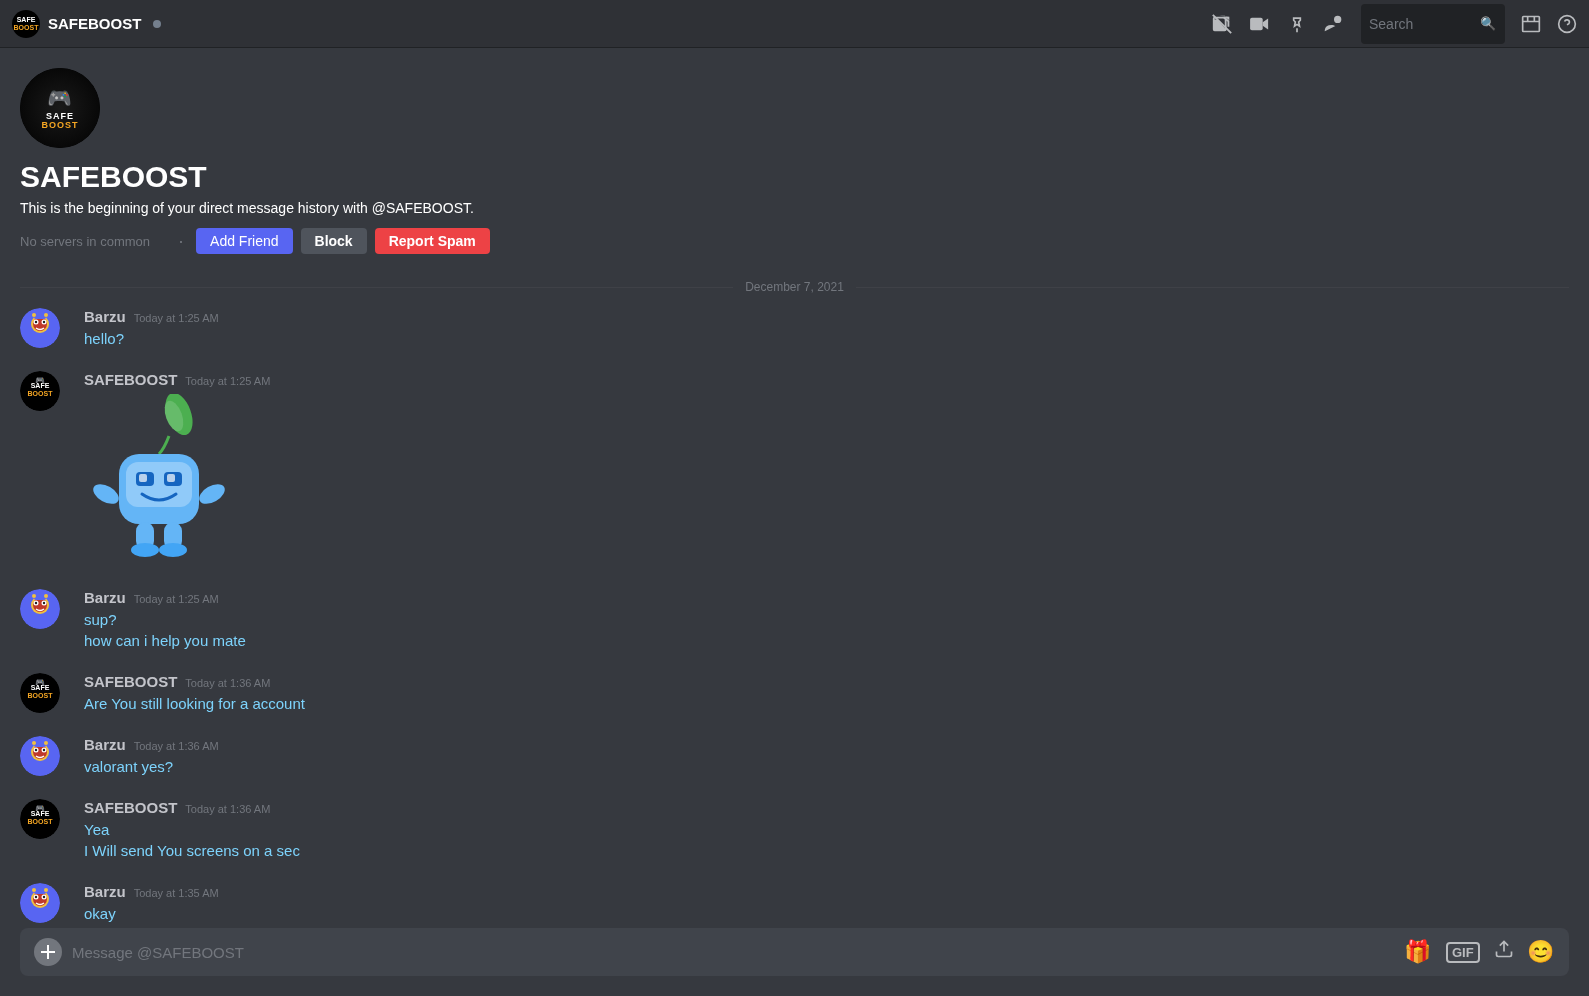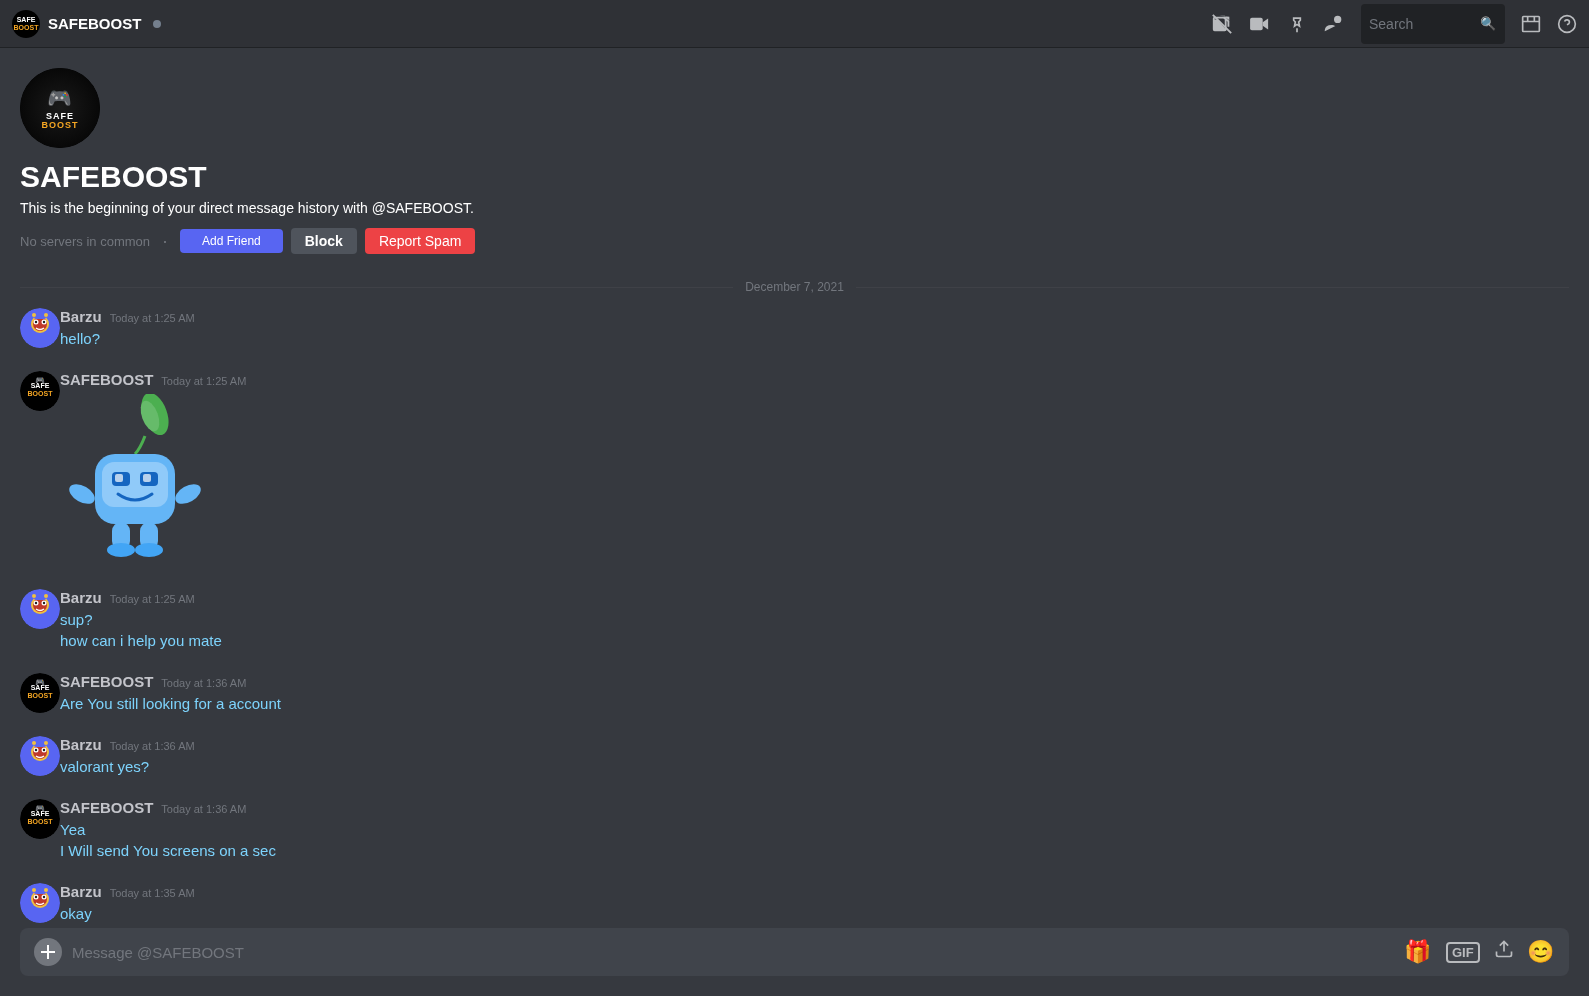--- a/index.html
+++ b/index.html
@@ -157,29 +157,29 @@
     }
     .profile-actions {
       display: flex;
       align-items: center;
       gap: 8px;
       margin-bottom: 16px;
     }
     .servers-text {
       font-size: 13px;
       color: #72767d;
-      margin-right: 4px;
+      margin-right: 20px;
     }
     .btn-add-friend {
       background: #5865f2;
       color: #fff;
       border: none;
       border-radius: 4px;
-      padding: 5px 22px;
-      font-size: 12px;
+      padding: 5px 14px;
+      font-size: 14px;
       cursor: pointer;
       font-weight: 500;
     }
     .btn-block {
       background: #4f545c;
       color: #fff;
       border: none;
       border-radius: 4px;
       padding: 5px 14px;
       font-size: 14px;
@@ -187,21 +187,21 @@
       font-weight: 700;
     }
     .btn-report-spam {
       background: #ed4245;
       color: #fff;
       border: none;
       border-radius: 4px;
       padding: 5px 14px;
       font-size: 14px;
       cursor: pointer;
-      font-weight: 400;
+      font-weight: 700;
     }
 
     
     .date-divider {
       display: flex;
       align-items: center;
       margin: 10px 20px;
       gap: 12px;
     }
     .date-divider-line {
@@ -220,21 +220,21 @@
       flex: 1;
       overflow-y: auto;
       padding: 0 20px;
     }
     .messages-area::-webkit-scrollbar { width: 8px; }
     .messages-area::-webkit-scrollbar-track { background: #2e3338; }
     .messages-area::-webkit-scrollbar-thumb { background: #202225; border-radius: 4px; }
 
     .message-group {
       display: flex;
-      gap: 0;
+      gap: 24px;
       margin-bottom: 18px;
       padding-top: 4px;
     }
     .msg-avatar {
       width: 40px;
       height: 40px;
       border-radius: 50%;
       flex-shrink: 0;
       display: flex;
       align-items: center;

